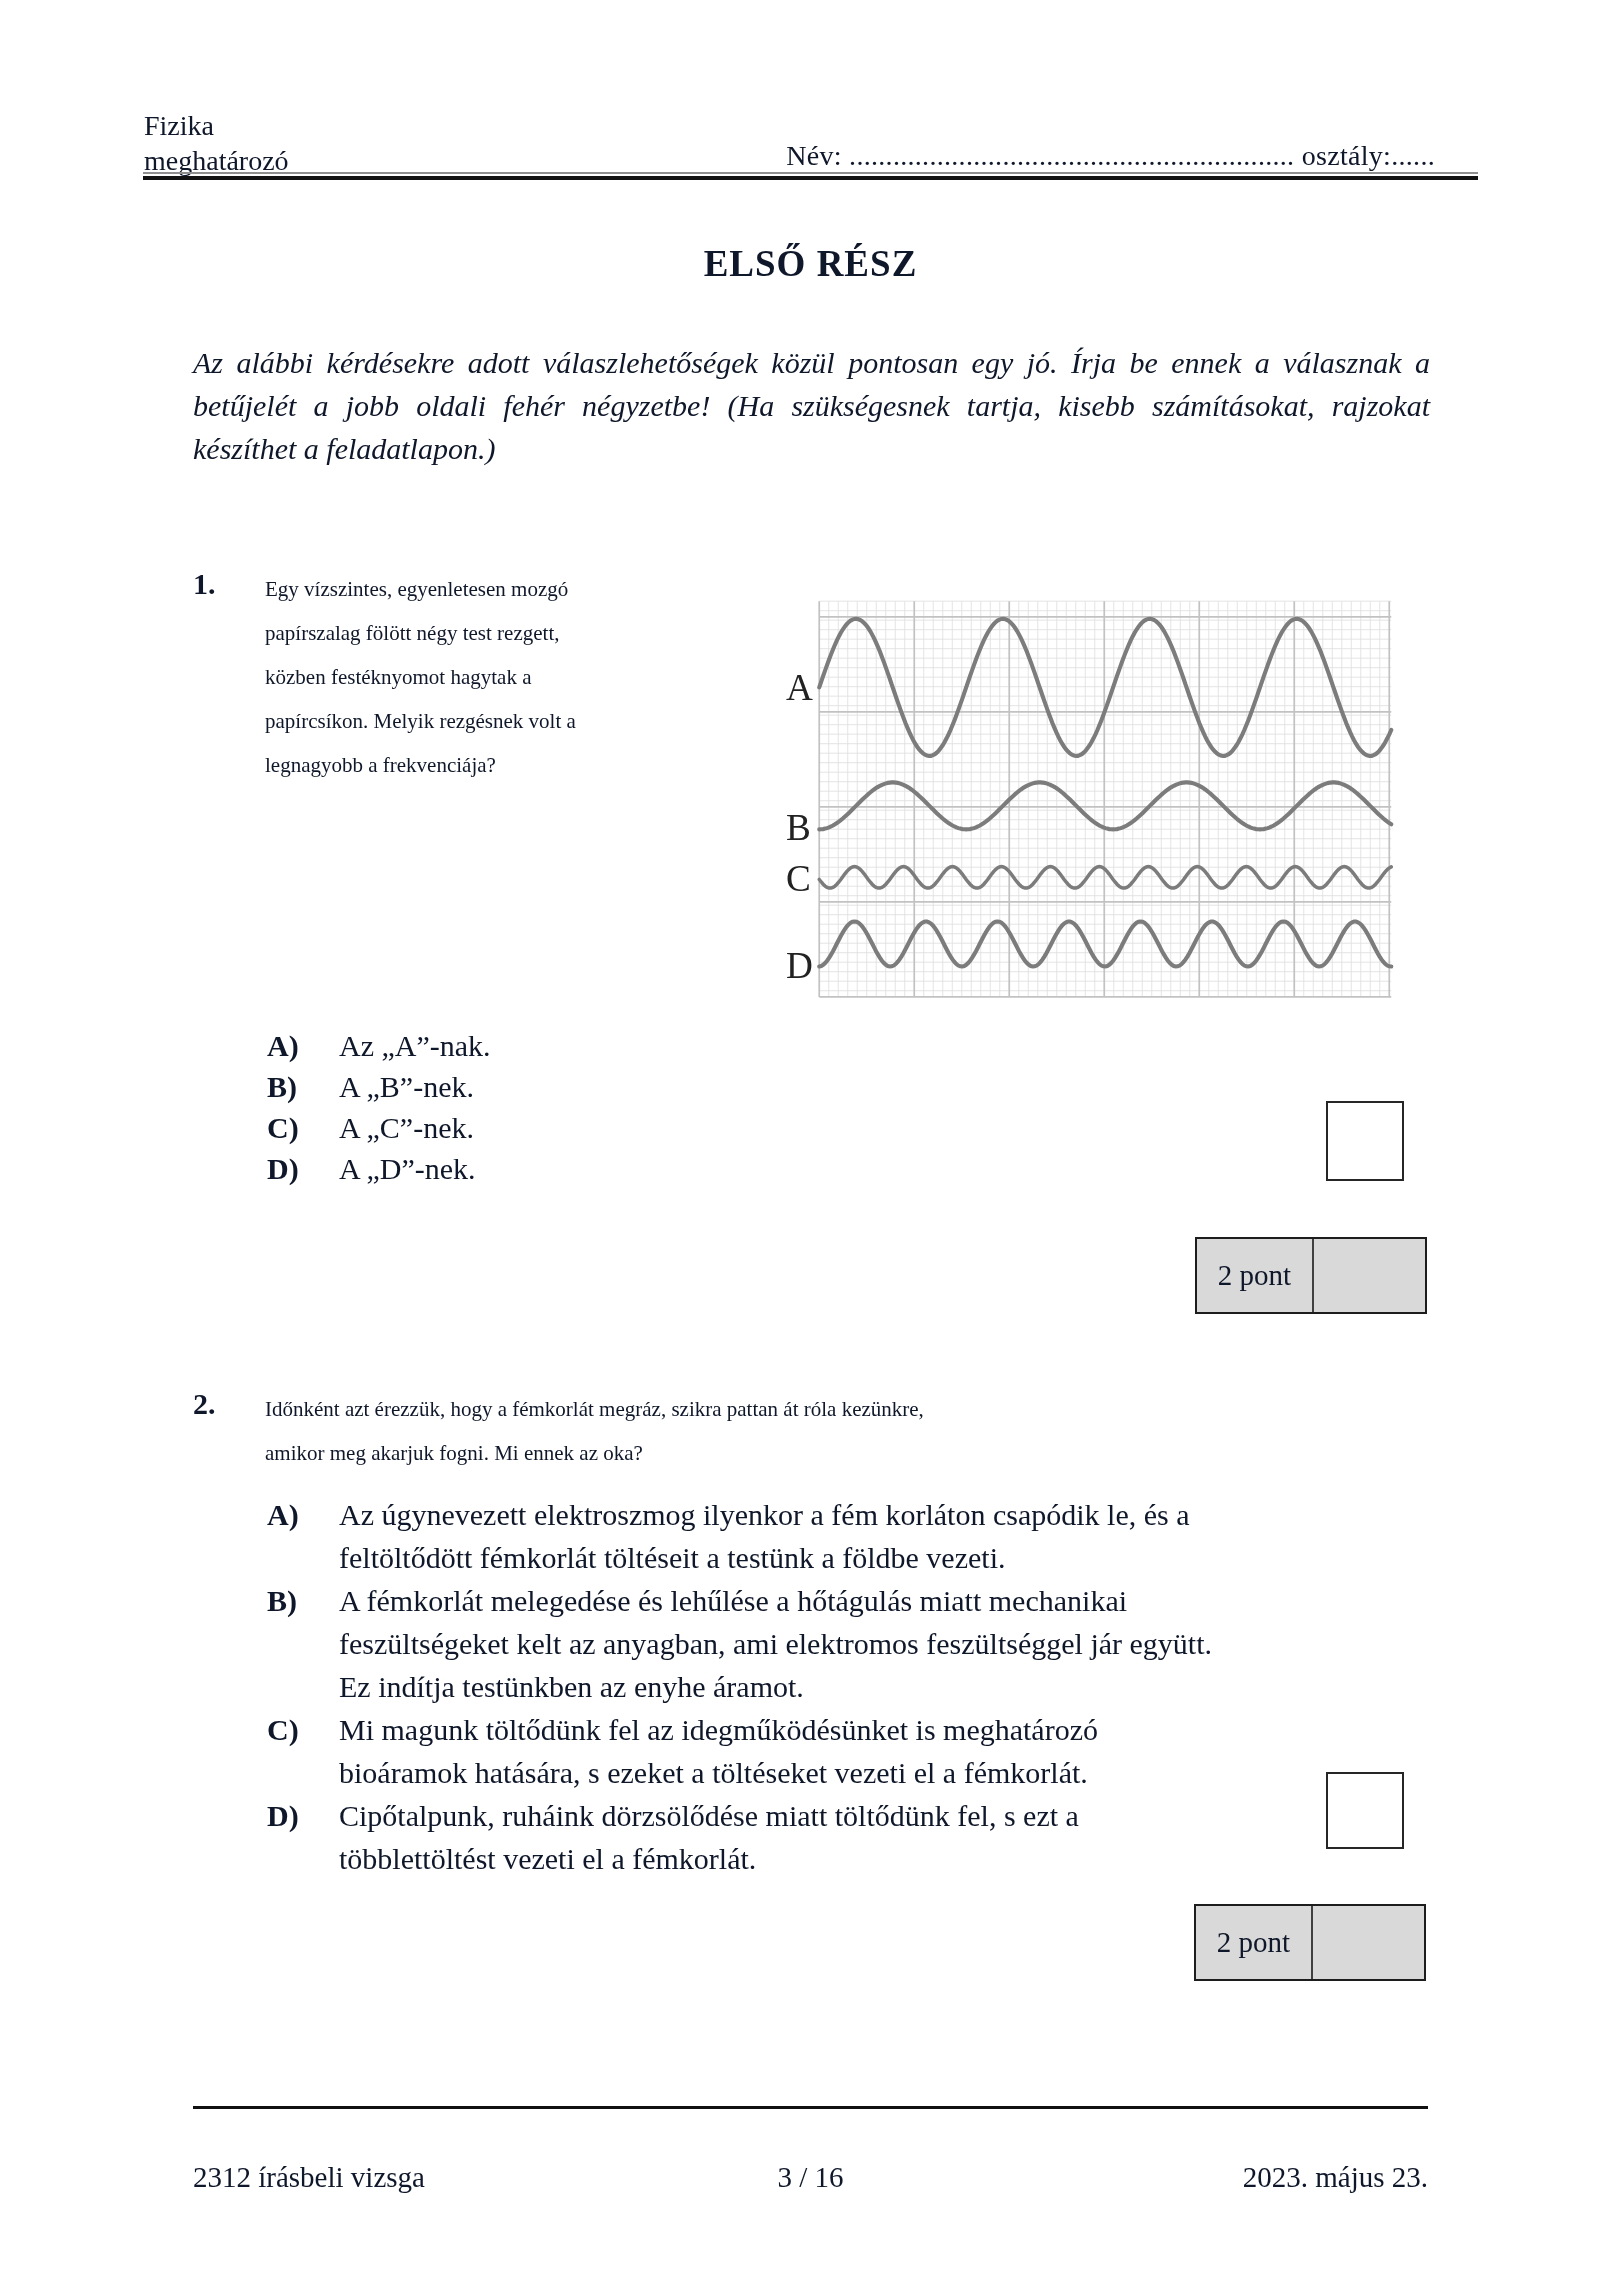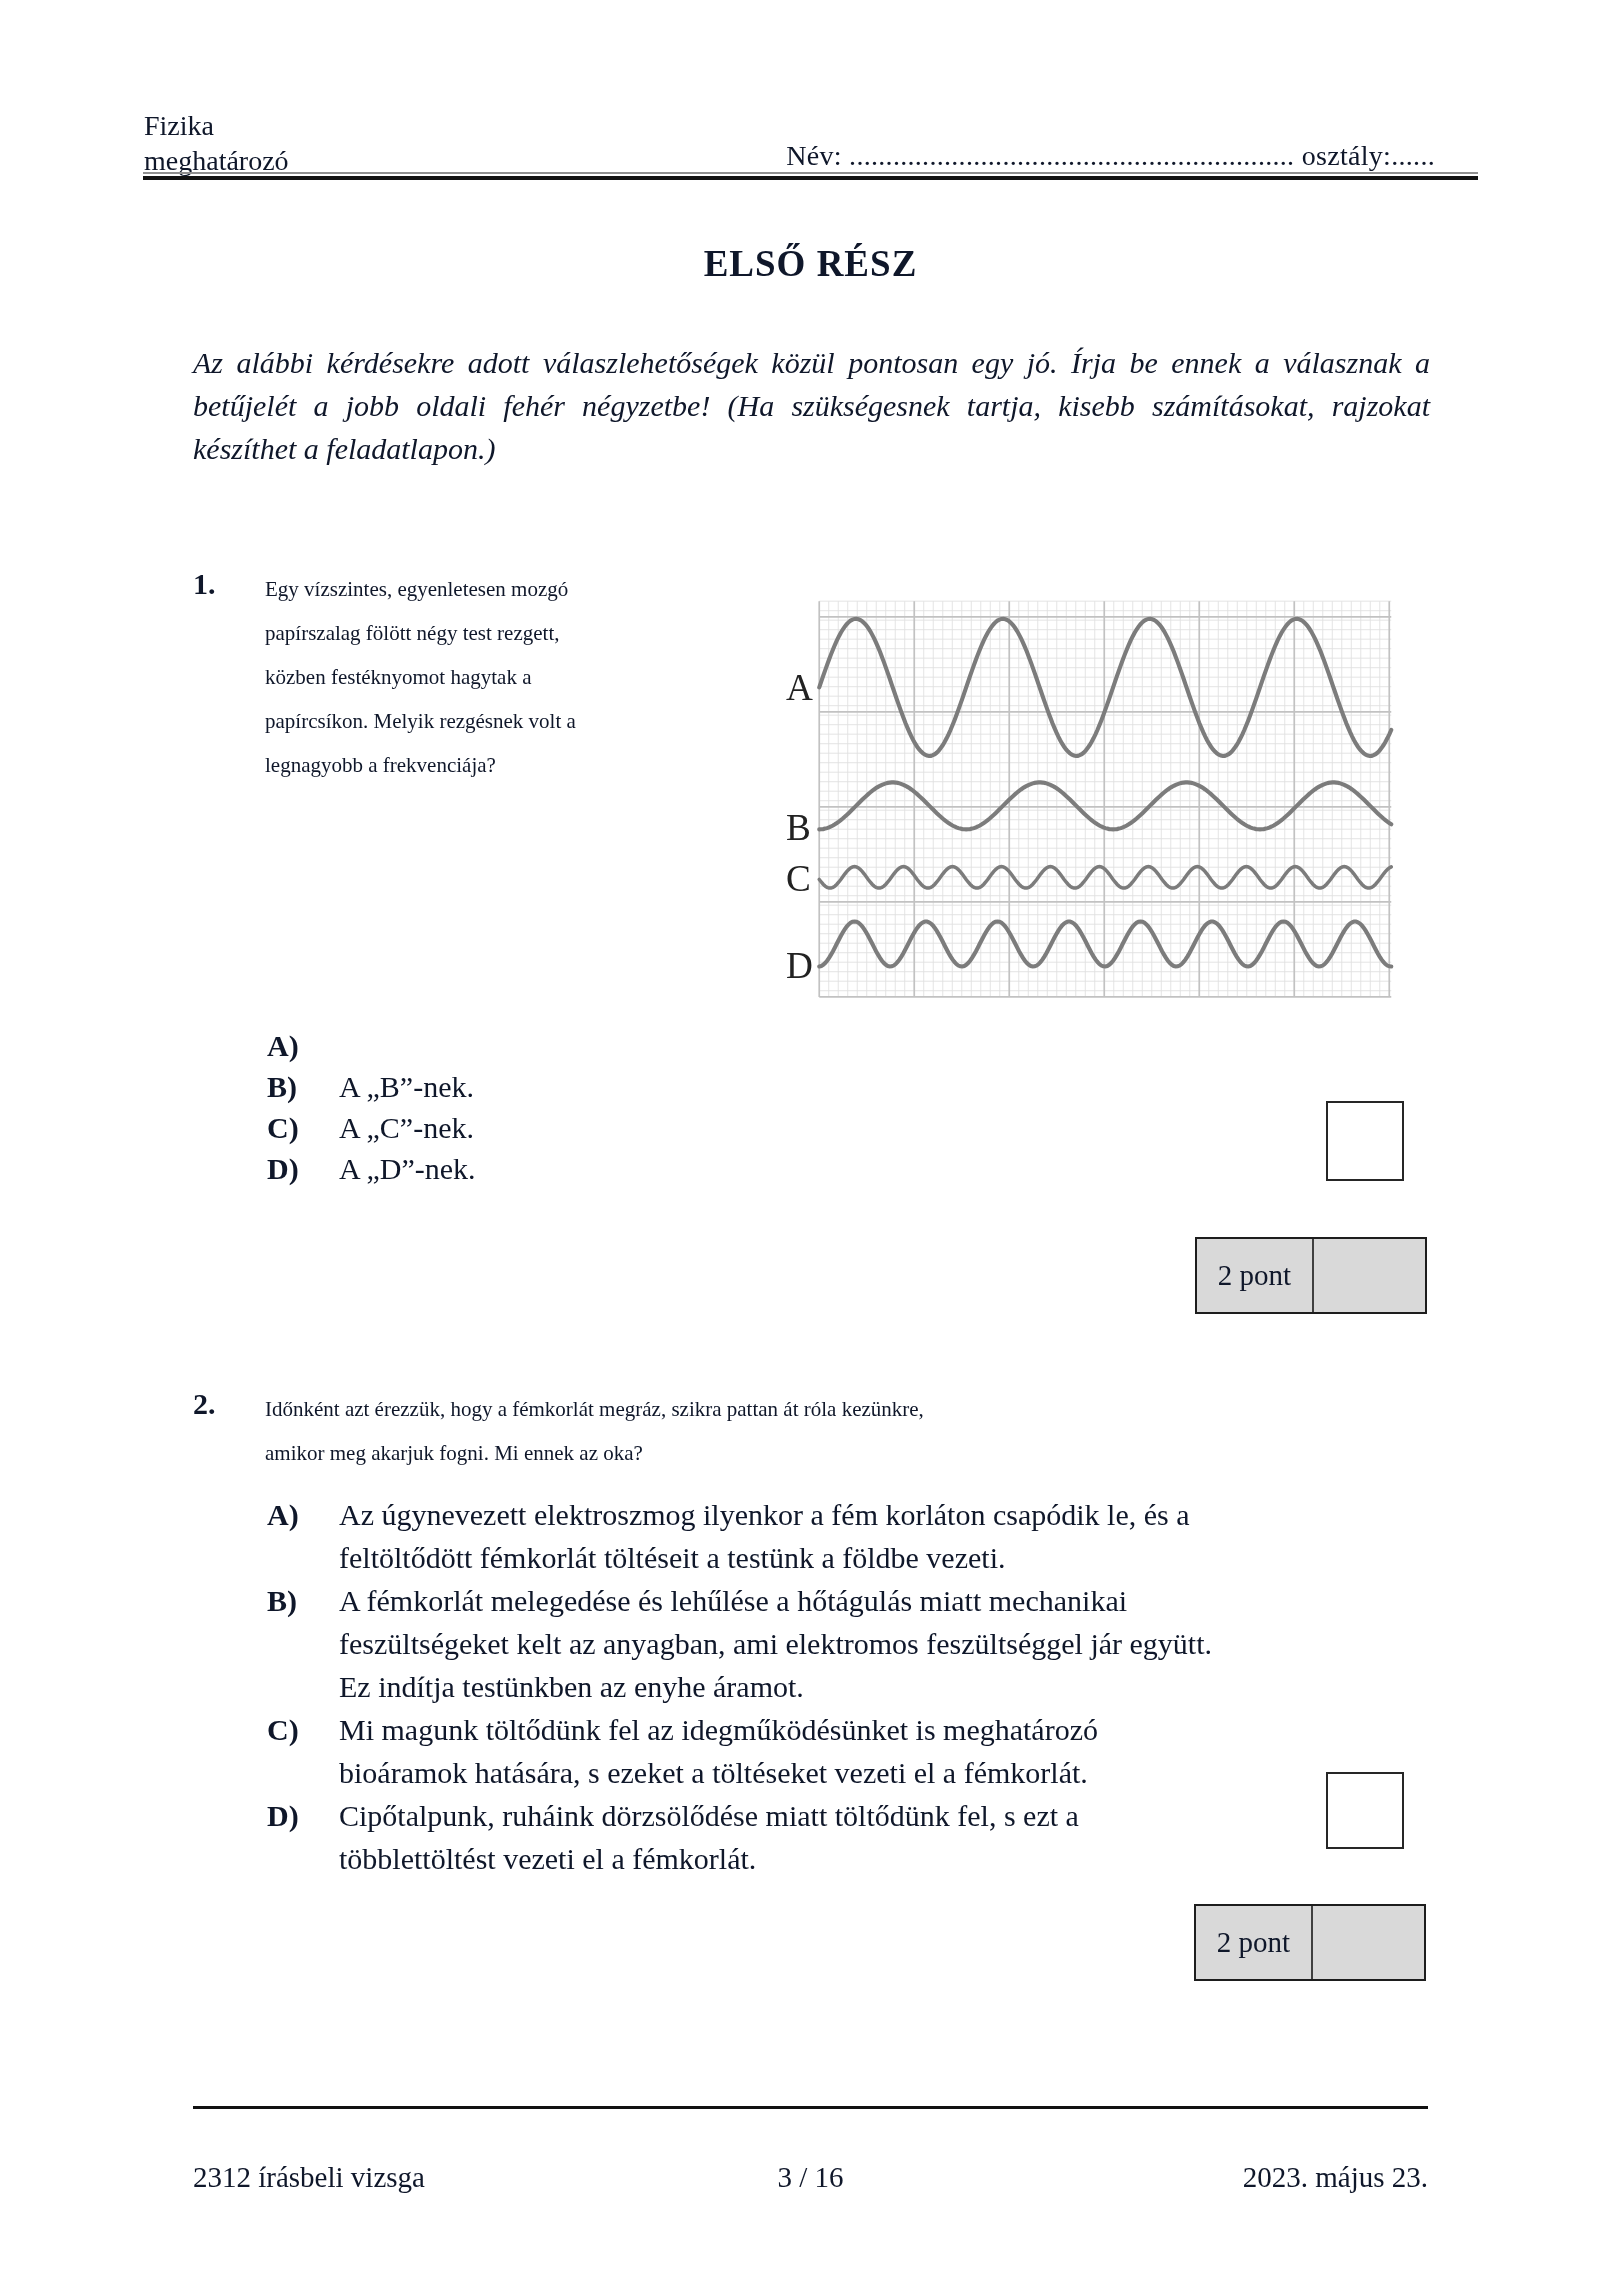--- a/index.html
+++ b/index.html
@@ -215,20 +215,21 @@
           <text x="-30" y="247">B</text>
           <text x="-30" y="299">C</text>
           <text x="-30" y="388">D</text>
         </g>
     </svg>
   </div>
 
   <div class="abs opts q1opts">
     <div class="row">
       <span class="letter">A)</span>
+      <span class="otext">Az „A”-nak.</span>
     </div>
     <div class="row">
       <span class="letter">B)</span>
       <span class="otext">A „B”-nek.</span>
     </div>
     <div class="row">
       <span class="letter">C)</span>
       <span class="otext">A „C”-nek.</span>
     </div>
     <div class="row">

